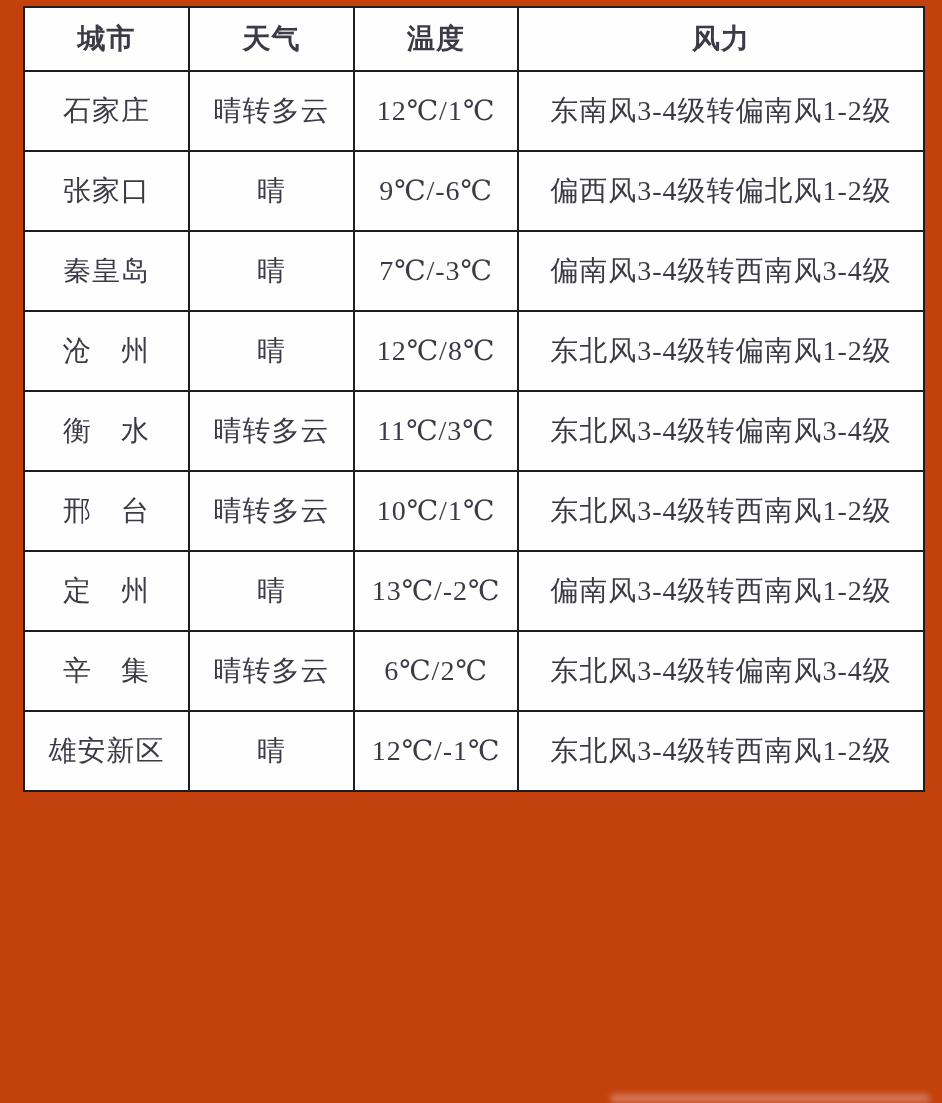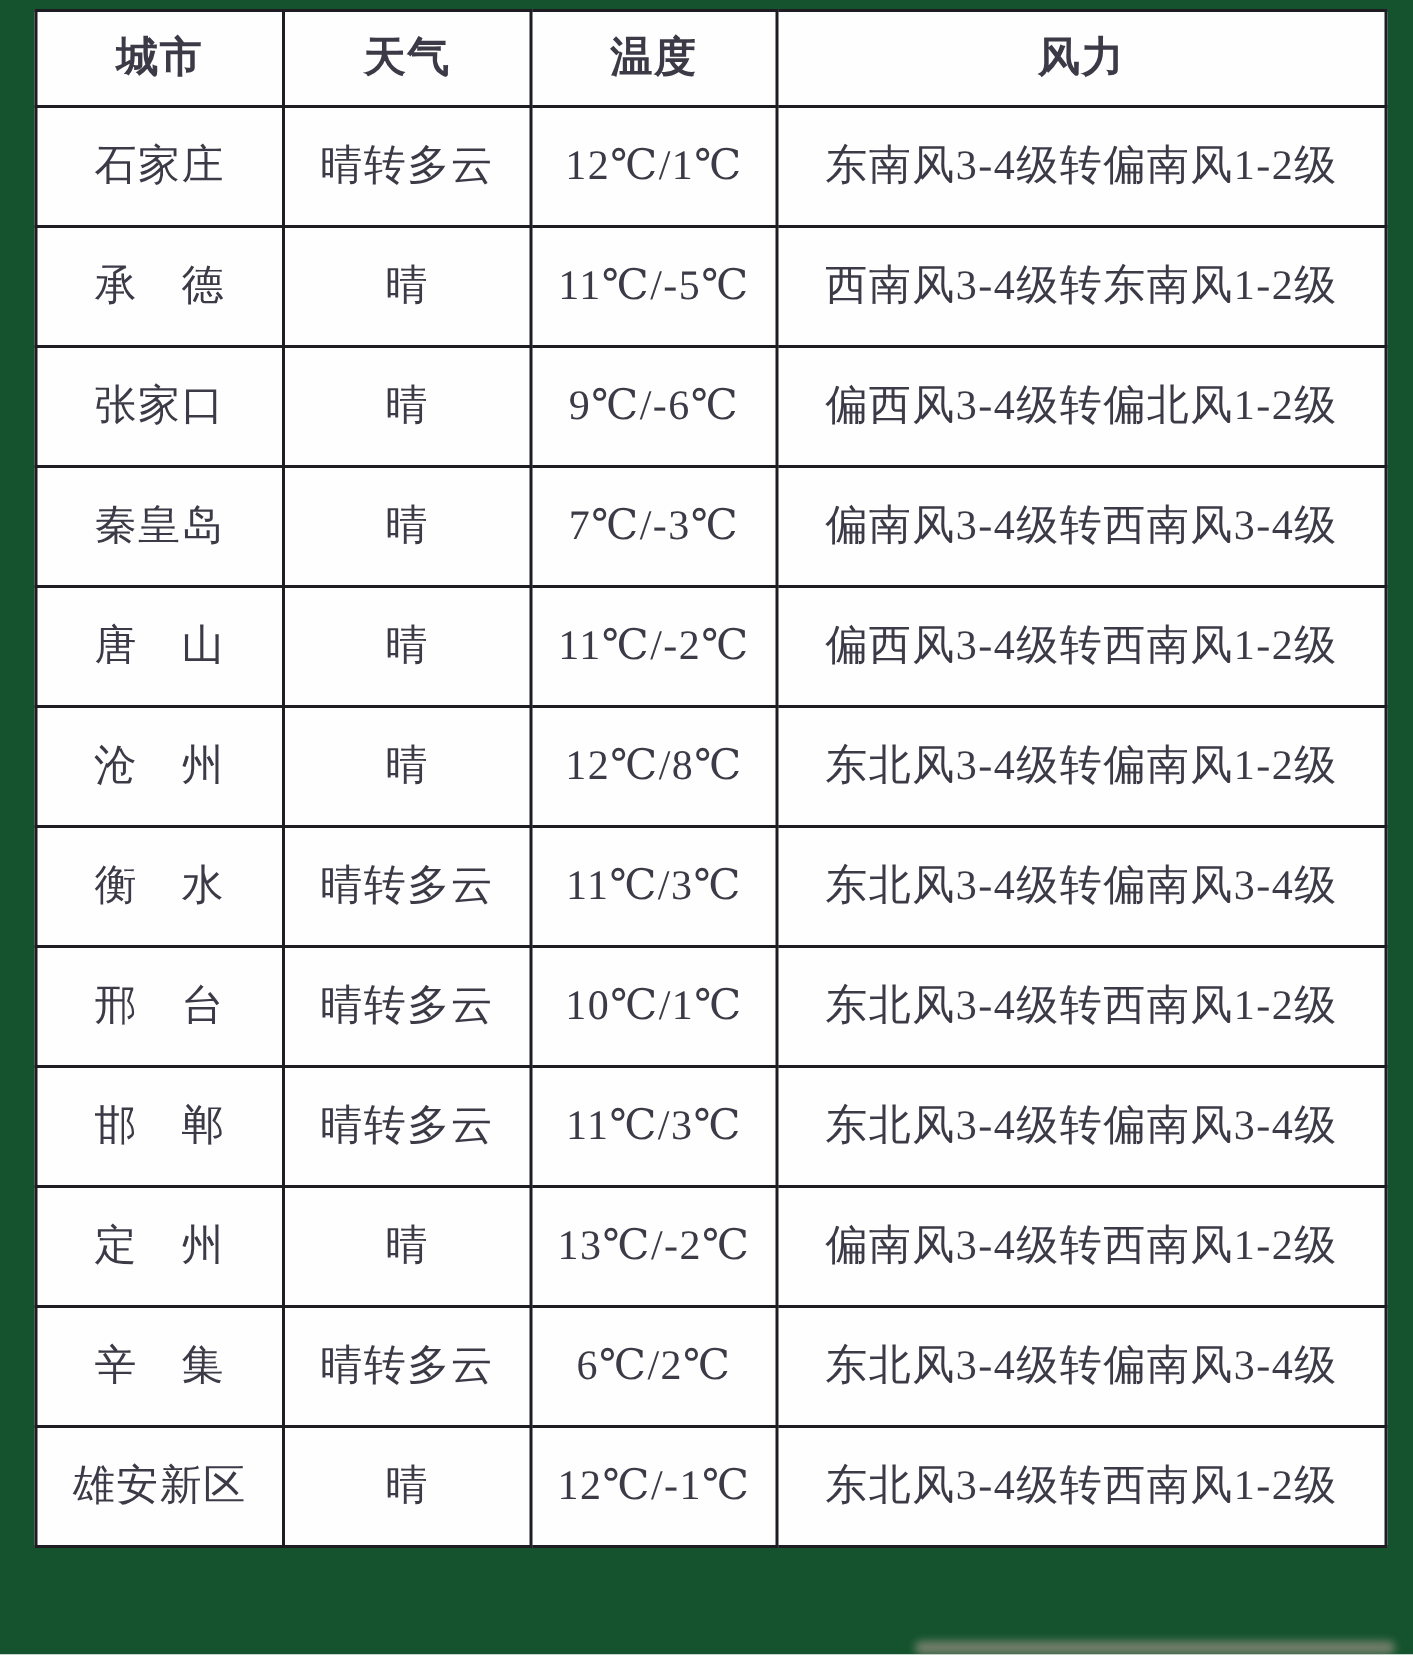--- a/index.html
+++ b/index.html
@@ -8,21 +8,21 @@
     width: 942px;
     height: 1103px;
     background: #fdfdfd;
     overflow: hidden;
     font-family: "Liberation Serif", "DejaVu Serif", serif;
   }
   .page {
     position: relative;
     width: 942px;
     height: 1103px;
-    background: #14532d;
+    background: #c2410c;
   }
   table.weather {
     position: absolute;
     left: 23px;
     top: 6px;
     width: 900px;
     border-collapse: collapse;
     table-layout: fixed;
     background: #fefefe;
   }
@@ -81,66 +81,48 @@
       </tr>
     </thead>
     <tbody>
         <tr>
           <td>石家庄</td>
           <td>晴转多云</td>
           <td class="temp">12℃/1℃</td>
           <td>东南风3-4级转偏南风1-2级</td>
         </tr>
         <tr>
-          <td>承　德</td>
-          <td>晴</td>
-          <td class="temp">11℃/-5℃</td>
-          <td>西南风3-4级转东南风1-2级</td>
-        </tr>
-        <tr>
           <td>张家口</td>
           <td>晴</td>
           <td class="temp">9℃/-6℃</td>
           <td>偏西风3-4级转偏北风1-2级</td>
         </tr>
         <tr>
           <td>秦皇岛</td>
           <td>晴</td>
           <td class="temp">7℃/-3℃</td>
           <td>偏南风3-4级转西南风3-4级</td>
-        </tr>
-        <tr>
-          <td>唐　山</td>
-          <td>晴</td>
-          <td class="temp">11℃/-2℃</td>
-          <td>偏西风3-4级转西南风1-2级</td>
         </tr>
         <tr>
           <td>沧　州</td>
           <td>晴</td>
           <td class="temp">12℃/8℃</td>
           <td>东北风3-4级转偏南风1-2级</td>
         </tr>
         <tr>
           <td>衡　水</td>
           <td>晴转多云</td>
           <td class="temp">11℃/3℃</td>
           <td>东北风3-4级转偏南风3-4级</td>
         </tr>
         <tr>
           <td>邢　台</td>
           <td>晴转多云</td>
           <td class="temp">10℃/1℃</td>
           <td>东北风3-4级转西南风1-2级</td>
-        </tr>
-        <tr>
-          <td>邯　郸</td>
-          <td>晴转多云</td>
-          <td class="temp">11℃/3℃</td>
-          <td>东北风3-4级转偏南风3-4级</td>
         </tr>
         <tr>
           <td>定　州</td>
           <td>晴</td>
           <td class="temp">13℃/-2℃</td>
           <td>偏南风3-4级转西南风1-2级</td>
         </tr>
         <tr>
           <td>辛　集</td>
           <td>晴转多云</td>

